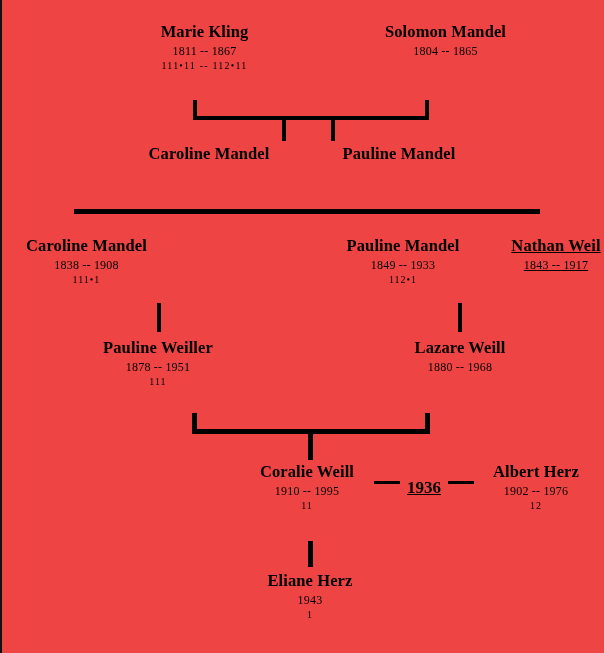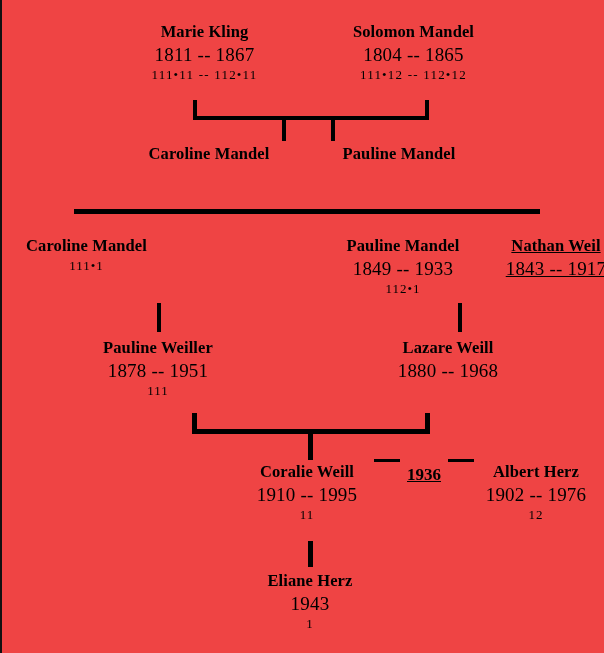--- a/index.html
+++ b/index.html
@@ -27,27 +27,27 @@
     white-space: nowrap;
   }
   .p-name {
     font-weight: bold;
     font-size: 16.5px;
     letter-spacing: 0.1px;
     display: block;
     margin-bottom: 4px;
   }
   .p-dates {
-    font-size: 19px;
+    font-size: 12px;
     display: block;
     margin-bottom: 4px;
     letter-spacing: 0.2px;
   }
   .p-code {
-    font-size: 13px;
+    font-size: 10px;
     display: block;
     letter-spacing: 1.0px;
   }
   .p-code.wide {
     letter-spacing: 1.2px;
   }
   
   .hline {
     position: absolute;
     background: #000000;
@@ -57,21 +57,21 @@
     background: #000000;
   }
   .rule {
     position: absolute;
     background: #000000;
   }
   
   .union {
     position: absolute;
     display: flex;
-    align-items: flex-start;
+    align-items: center;
     white-space: nowrap;
   }
   .union-col {
     text-align: center;
     line-height: 1.0;
   }
   .union-year {
     font-weight: bold;
     font-size: 17px;
     padding-top: 1px;
@@ -92,44 +92,44 @@
 <body>
 
 <div id="chart">
 
   <div class="person" style="left:95px; top:24px; width:215px;">
     <span class="p-name">Marie Kling</span>
     <span class="p-dates">1811 -- 1867</span>
     <span class="p-code wide">111•11 -- 112•11</span>
   </div>
 
-  <div class="person" style="left:304px; top:24px; width:215px;">
+  <div class="person" style="left:336px; top:24px; width:215px;">
     <span class="p-name">Solomon Mandel</span>
     <span class="p-dates">1804 -- 1865</span>
-    <span class="p-code wide">111•12 -- 112•12</span>
   </div>
 
   <div class="vline" style="left:191px; top:100px; width:4px; height:20px;"></div>
   <div class="vline" style="left:423px; top:100px; width:4px; height:20px;"></div>
   <div class="hline" style="left:191px; top:116px; width:236px; height:4px;"></div>
   <div class="vline" style="left:280px; top:116px; width:4px; height:25px;"></div>
   <div class="vline" style="left:329px; top:116px; width:4px; height:25px;"></div>
 
   <div class="person" style="left:112px; top:146px; width:190px;">
     <span class="p-name">Caroline Mandel</span>
   </div>
 
   <div class="person" style="left:302px; top:146px; width:190px;">
     <span class="p-name">Pauline Mandel</span>
   </div>
 
   <div class="rule" style="left:72px; top:209px; width:466px; height:5px;"></div>
 
   <div class="person" style="left:12px; top:238px; width:145px;">
     <span class="p-name">Caroline Mandel</span>
+    <span class="p-dates">1838 -- 1908</span>
     <span class="p-code">111•1</span>
   </div>
 
 
   <div class="person" style="left:331px; top:238px; width:140px;">
     <span class="p-name">Pauline Mandel</span>
     <span class="p-dates">1849 -- 1933</span>
     <span class="p-code">112•1</span>
   </div>
 
@@ -140,21 +140,21 @@
 
   <div class="vline" style="left:155px; top:303px; width:4px; height:29px;"></div>
   <div class="vline" style="left:456px; top:303px; width:4px; height:29px;"></div>
 
   <div class="person" style="left:82px; top:340px; width:148px;">
     <span class="p-name">Pauline Weiller</span>
     <span class="p-dates">1878 -- 1951</span>
     <span class="p-code">111</span>
   </div>
 
-  <div class="person" style="left:372px; top:340px; width:148px;">
+  <div class="person" style="left:384px; top:340px; width:148px;">
     <span class="p-name">Lazare Weill</span>
     <span class="p-dates">1880 -- 1968</span>
   </div>
 
   <div class="vline" style="left:190px; top:413px; width:5px; height:20px;"></div>
   <div class="vline" style="left:423px; top:413px; width:5px; height:20px;"></div>
   <div class="hline" style="left:190px; top:429px; width:238px; height:5px;"></div>
   <div class="vline" style="left:306px; top:429px; width:5px; height:31px;"></div>
 
   <div class="union" style="left:245px; top:464px;">

